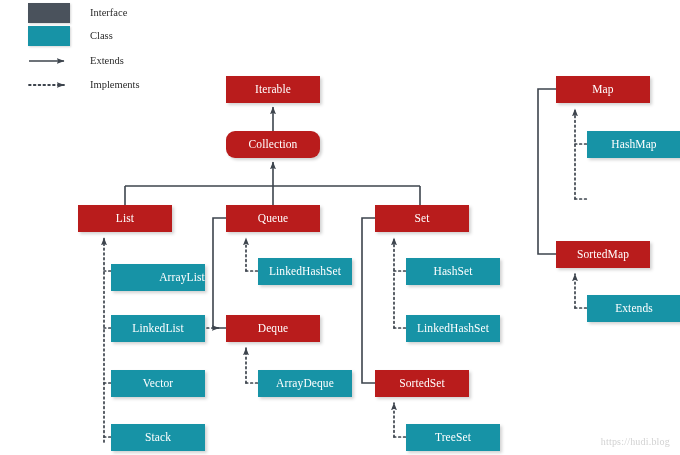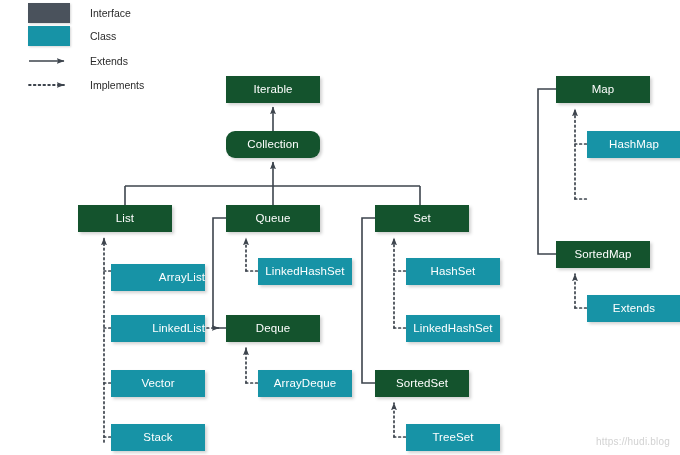--- a/index.html
+++ b/index.html
@@ -10,20 +10,21 @@
   }
   body {
     font-family: "Liberation Sans", sans-serif;
   }
   #canvas {
     position: relative;
     width: 680px;
     height: 455px;
     background: #ffffff;
     overflow: hidden;
+    font-family: Liberation Serif, serif;
   }
   svg#edges {
     position: absolute;
     left: 0;
     top: 0;
     width: 680px;
     height: 455px;
     pointer-events: none;
   }
   .node {
@@ -35,21 +36,21 @@
     align-items: center;
     justify-content: center;
     color: #ffffff;
     font-size: 11.5px;
     letter-spacing: 0.1px;
     line-height: 1;
     box-shadow: 2px 2px 3px rgba(0,0,0,0.18);
     z-index: 2;
     white-space: nowrap;
   }
-  .node.iface { background: #14532d; }
+  .node.iface { background: #b91c1c; }
   .node.klass { background: #1793a6; }
 
   
   .legend {
     position: absolute;
     left: 0;
     top: 0;
     width: 200px;
     height: 100px;
   }
@@ -199,21 +200,21 @@
   <div class="node klass" style="left:111px; top:264px;padding-left:48px;">
       <span>ArrayList</span>
     </div>
   <div class="node klass" style="left:258px; top:258px;">
       <span>LinkedHashSet</span>
     </div>
   <div class="node klass" style="left:406px; top:258px;">
       <span>HashSet</span>
     </div>
 
-  <div class="node klass" style="left:111px; top:315px;justify-content:flex-end;">
+  <div class="node klass" style="left:111px; top:315px;">
       <span>LinkedList</span>
     </div>
   <div class="node iface" style="left:226px; top:315px;">
       <span>Deque</span>
     </div>
   <div class="node klass" style="left:406px; top:315px;">
       <span>LinkedHashSet</span>
     </div>
 
   <div class="node klass" style="left:111px; top:370px;">

